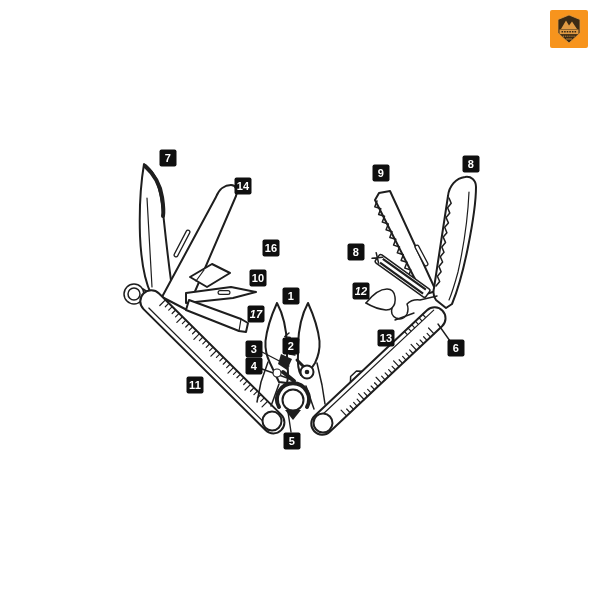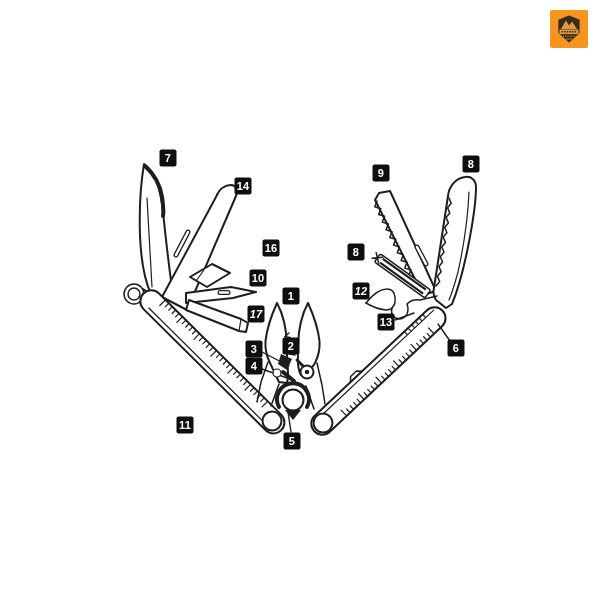--- a/index.html
+++ b/index.html
@@ -200,23 +200,23 @@
       <div class="callout" style="left: 291px; top: 296px;">1</div>
       <div class="callout" style="left: 291px; top: 346px;">2</div>
       <div class="callout" style="left: 254px; top: 349px;">3</div>
       <div class="callout" style="left: 254px; top: 366px;">4</div>
       <div class="callout" style="left: 292px; top: 441px;">5</div>
       <div class="callout" style="left: 456px; top: 348px;">6</div>
       <div class="callout" style="left: 168px; top: 158px;">7</div>
       <div class="callout" style="left: 471px; top: 164px;">8</div>
       <div class="callout" style="left: 381px; top: 173px;">9</div>
       <div class="callout" style="left: 258px; top: 278px;">10</div>
-      <div class="callout" style="left: 185px; top: 385px; margin-top: 40px;">11</div>
+      <div class="callout" style="left: 195px; top: 385px;">11</div>
       <div class="callout" style="left: 361px; top: 291px; font-style: italic;">12</div>
-      <div class="callout" style="left: 386px; top: 322px;">13</div>
+      <div class="callout" style="left: 386px; top: 338px;">13</div>
       <div class="callout" style="left: 243px; top: 186px;">14</div>
       <div class="callout" style="left: 356px; top: 252px;">8</div>
       <div class="callout" style="left: 232px; top: 248px; margin-left: 39px;">16</div>
       <div class="callout" style="left: 256px; top: 314px; font-style: italic;">17</div>
     </div>
 
   <div class="badge">
     <svg width="34" height="34" viewBox="0 0 34 34">
       <path d="M17,3 L28,7.5 L28,21 L17,31 L6,21 L6,7.5 Z" fill="var(--badge-dark)" stroke="var(--badge-accent)" stroke-width="0.8"></path>
       <path d="M9,17 L14,8.5 L17,13.5 L20,9.5 L25,17 Z" fill="var(--badge-accent)"></path>

